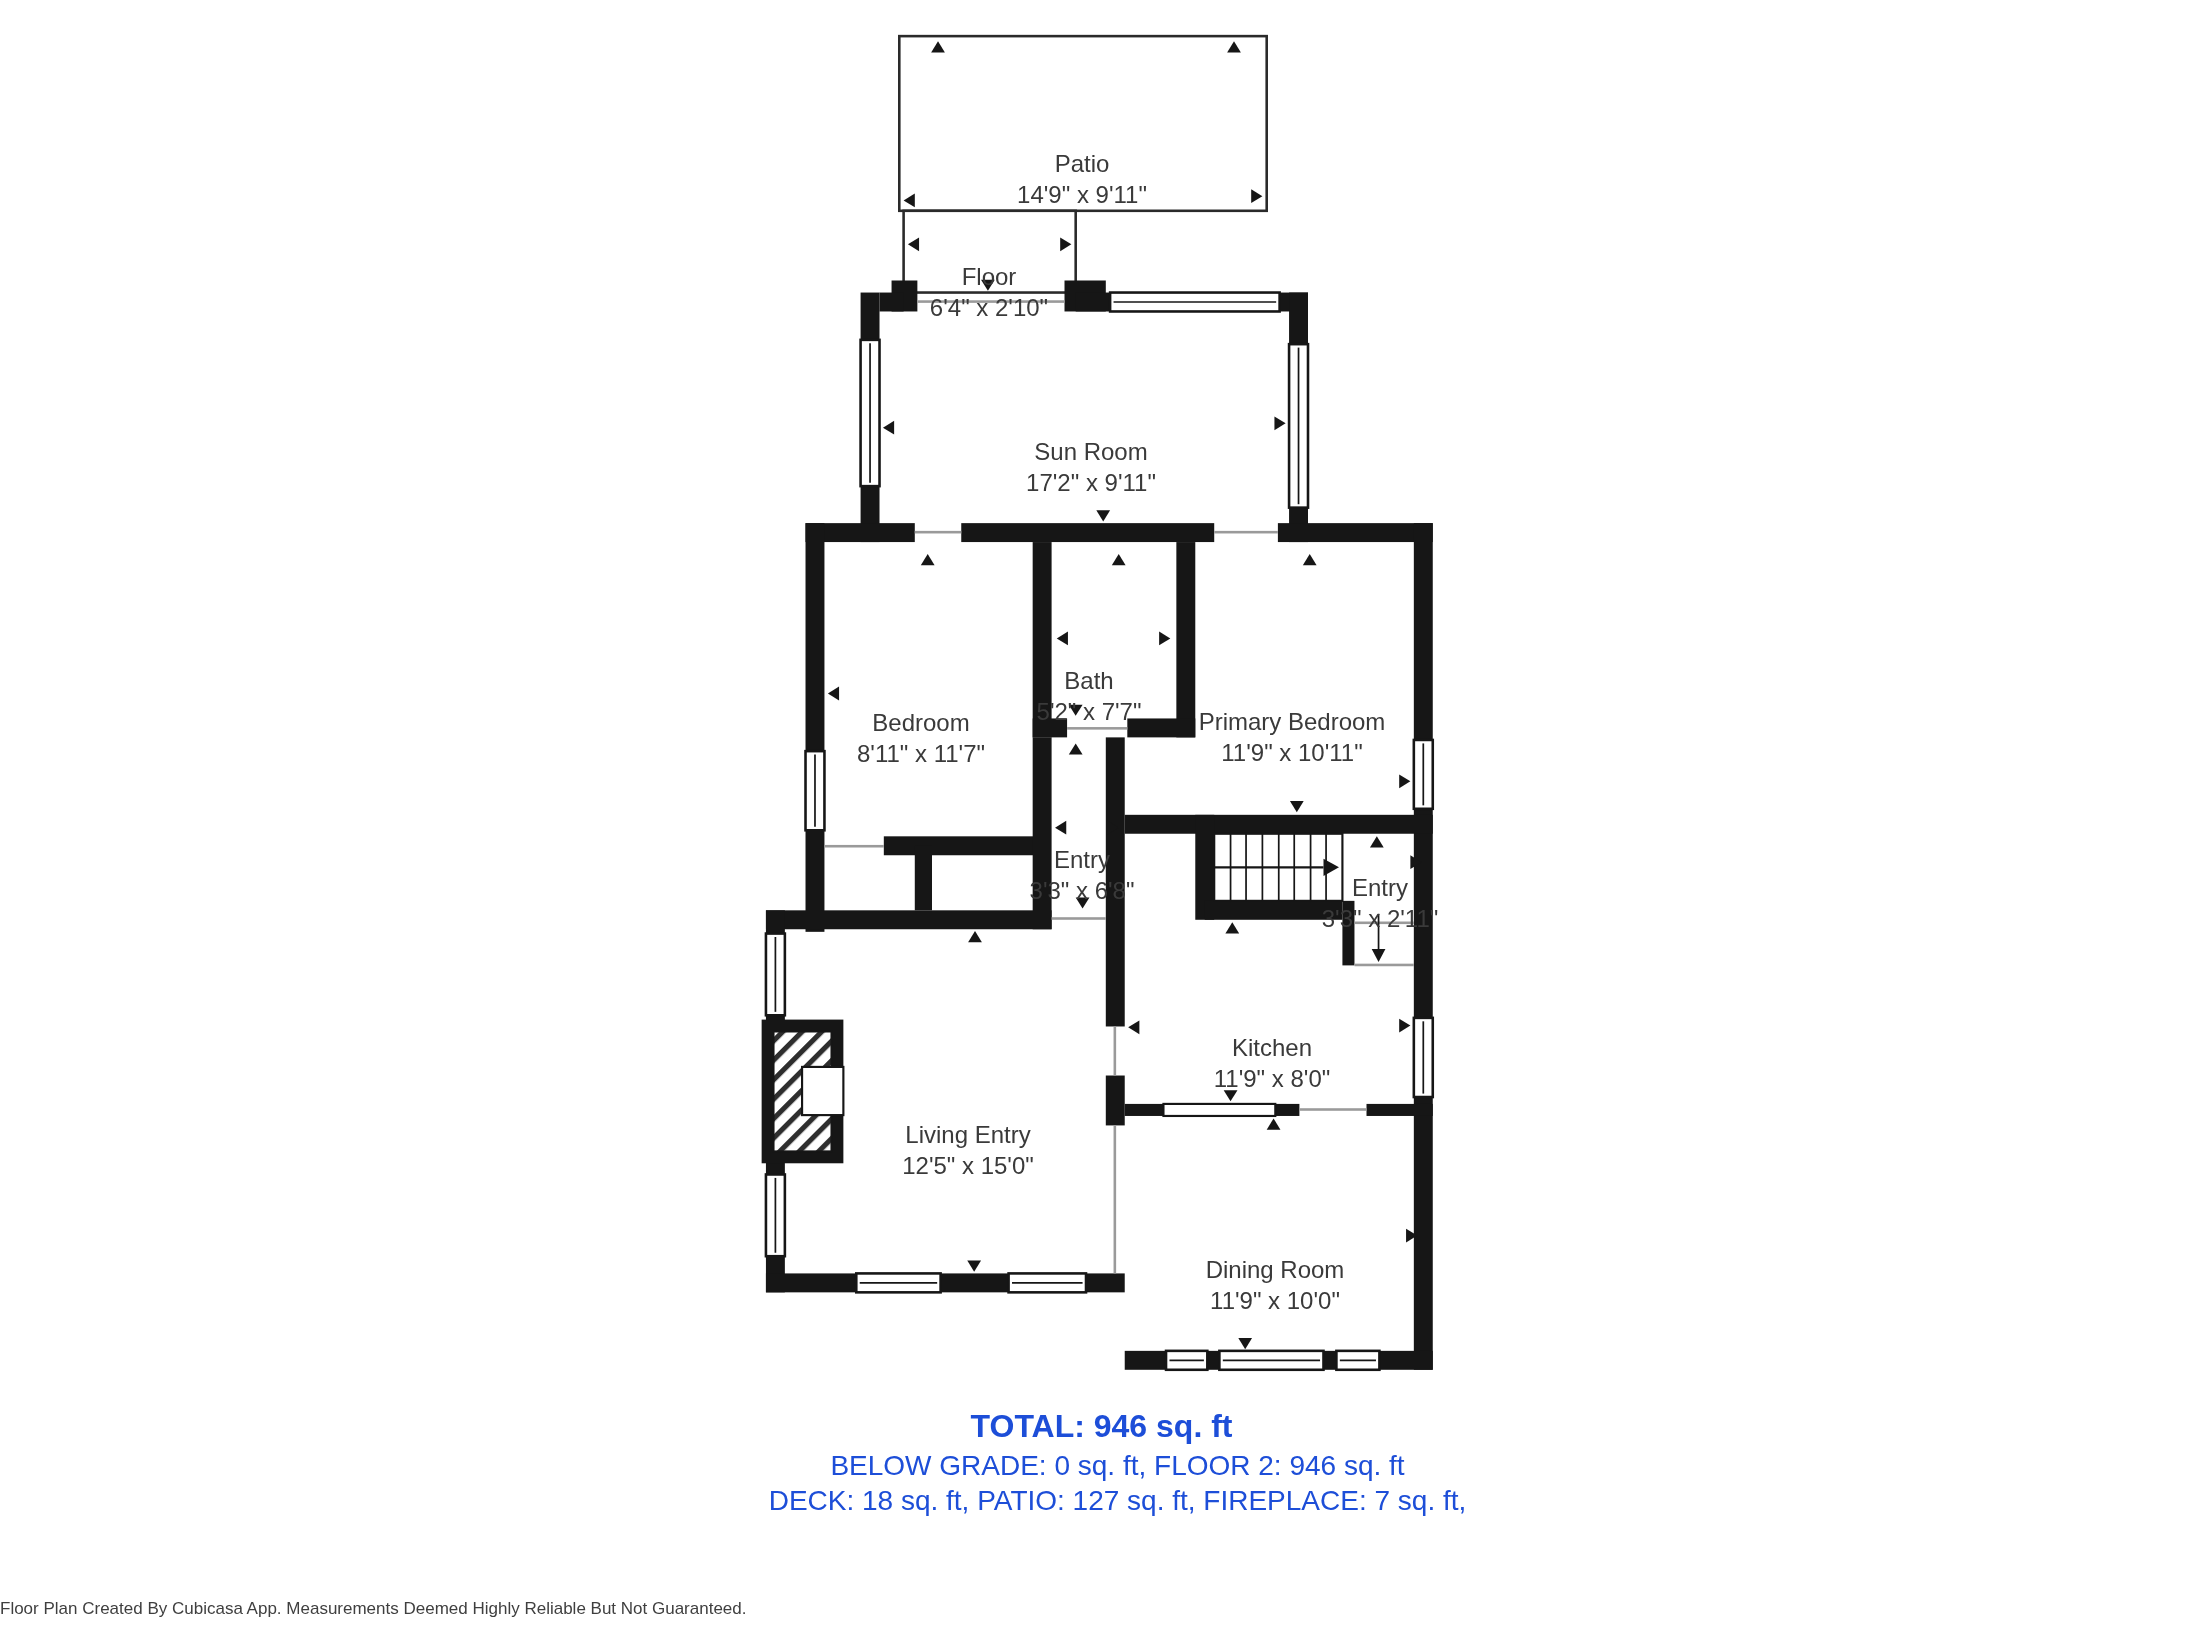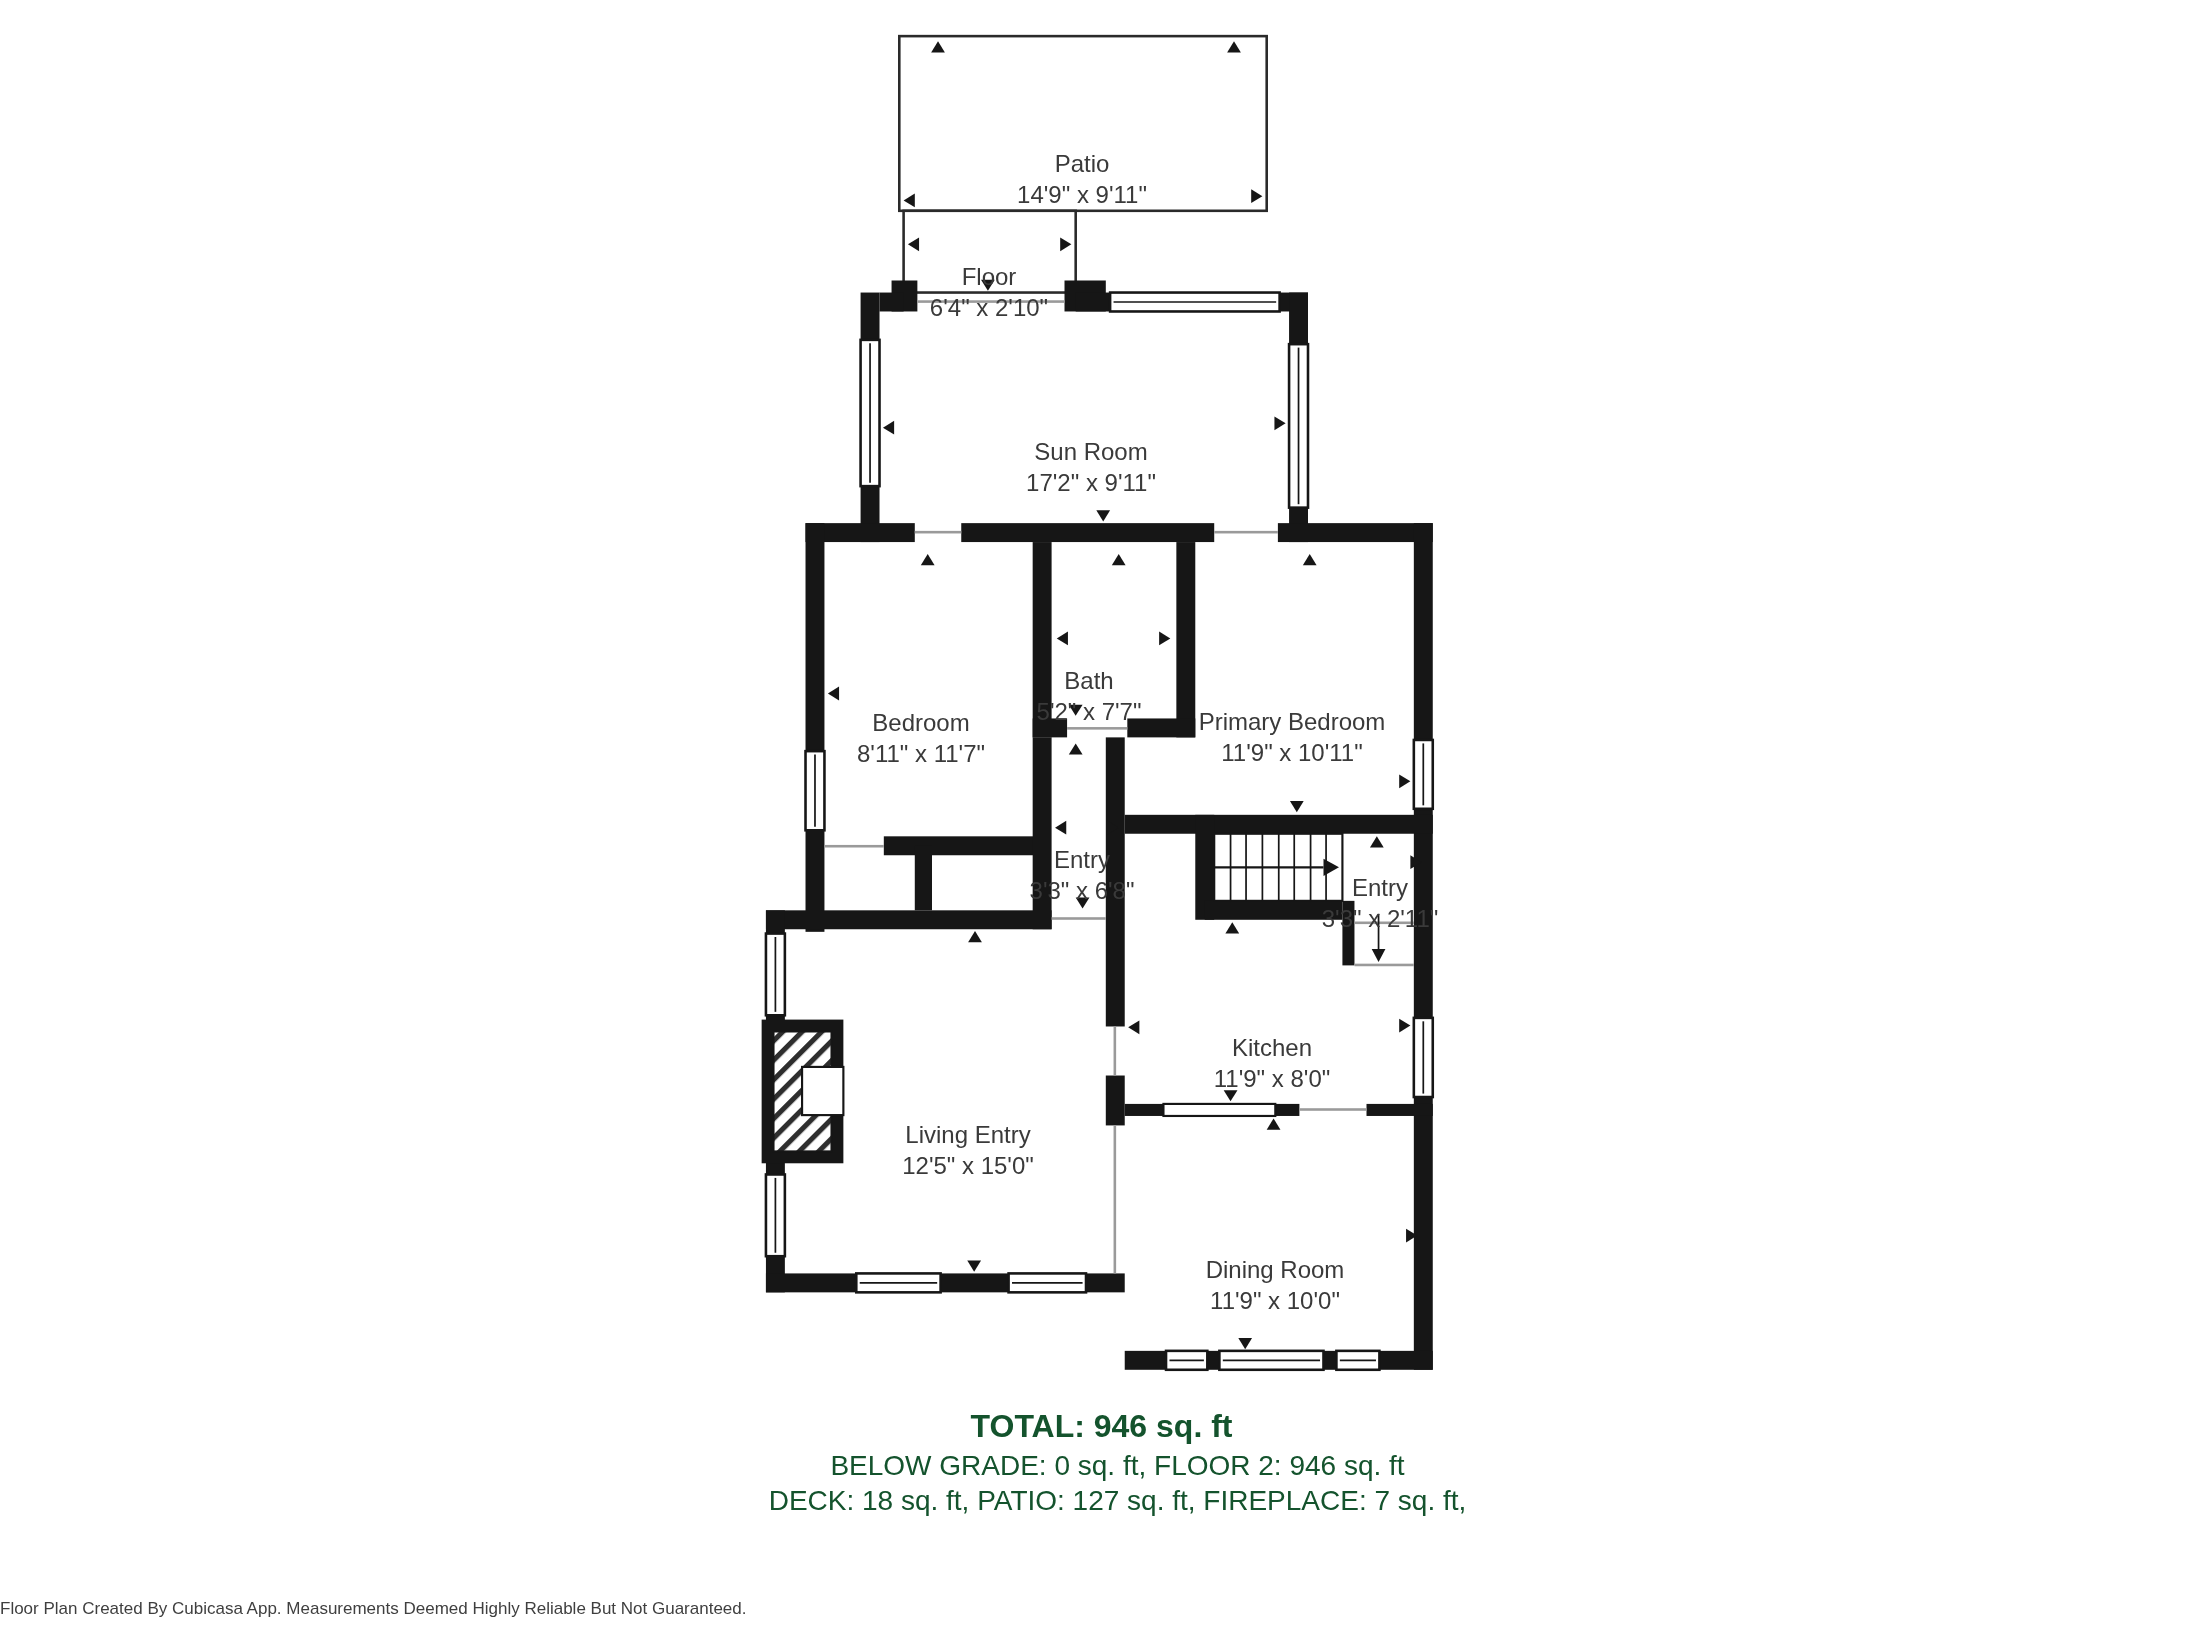--- a/index.html
+++ b/index.html
@@ -1,21 +1,21 @@
 <!DOCTYPE html>
 <html style="font-size:13.8px"><head>
 <meta charset="utf-8">
 <style>
   html,body{margin:0;padding:0;background:#ffffff;}
   #stage{position:relative;width:2203px;height:1652px;background:#ffffff;overflow:hidden;
          font-family:"Liberation Sans", sans-serif;}
   .room-label{position:absolute;transform:translate(-50%,-50%);text-align:center;
               font-size:24px;line-height:1.3;color:#3a3a3a;white-space:nowrap;margin-top:31px;}
   #plan-svg{position:absolute;left:0;top:0;}
-  .summary{position:absolute;left:0;top:1408px;width:100%;text-align:center;color:#14532d;}
+  .summary{position:absolute;left:0;top:1408px;width:100%;text-align:center;color:#1d4ed8;}
   .summary .total{font-size:32px;font-weight:bold;margin-bottom:5.2px;}
   .summary .line{font-size:28px;margin-bottom:2.6px;margin-left:32px;}
   .footer-note{position:absolute;left:0;top:1599px;width:100%;text-align:left;
                font-size:17px;color:#3f3f3f;}
 </style>
 </head>
 <body>
 
 <div id="stage">
 

